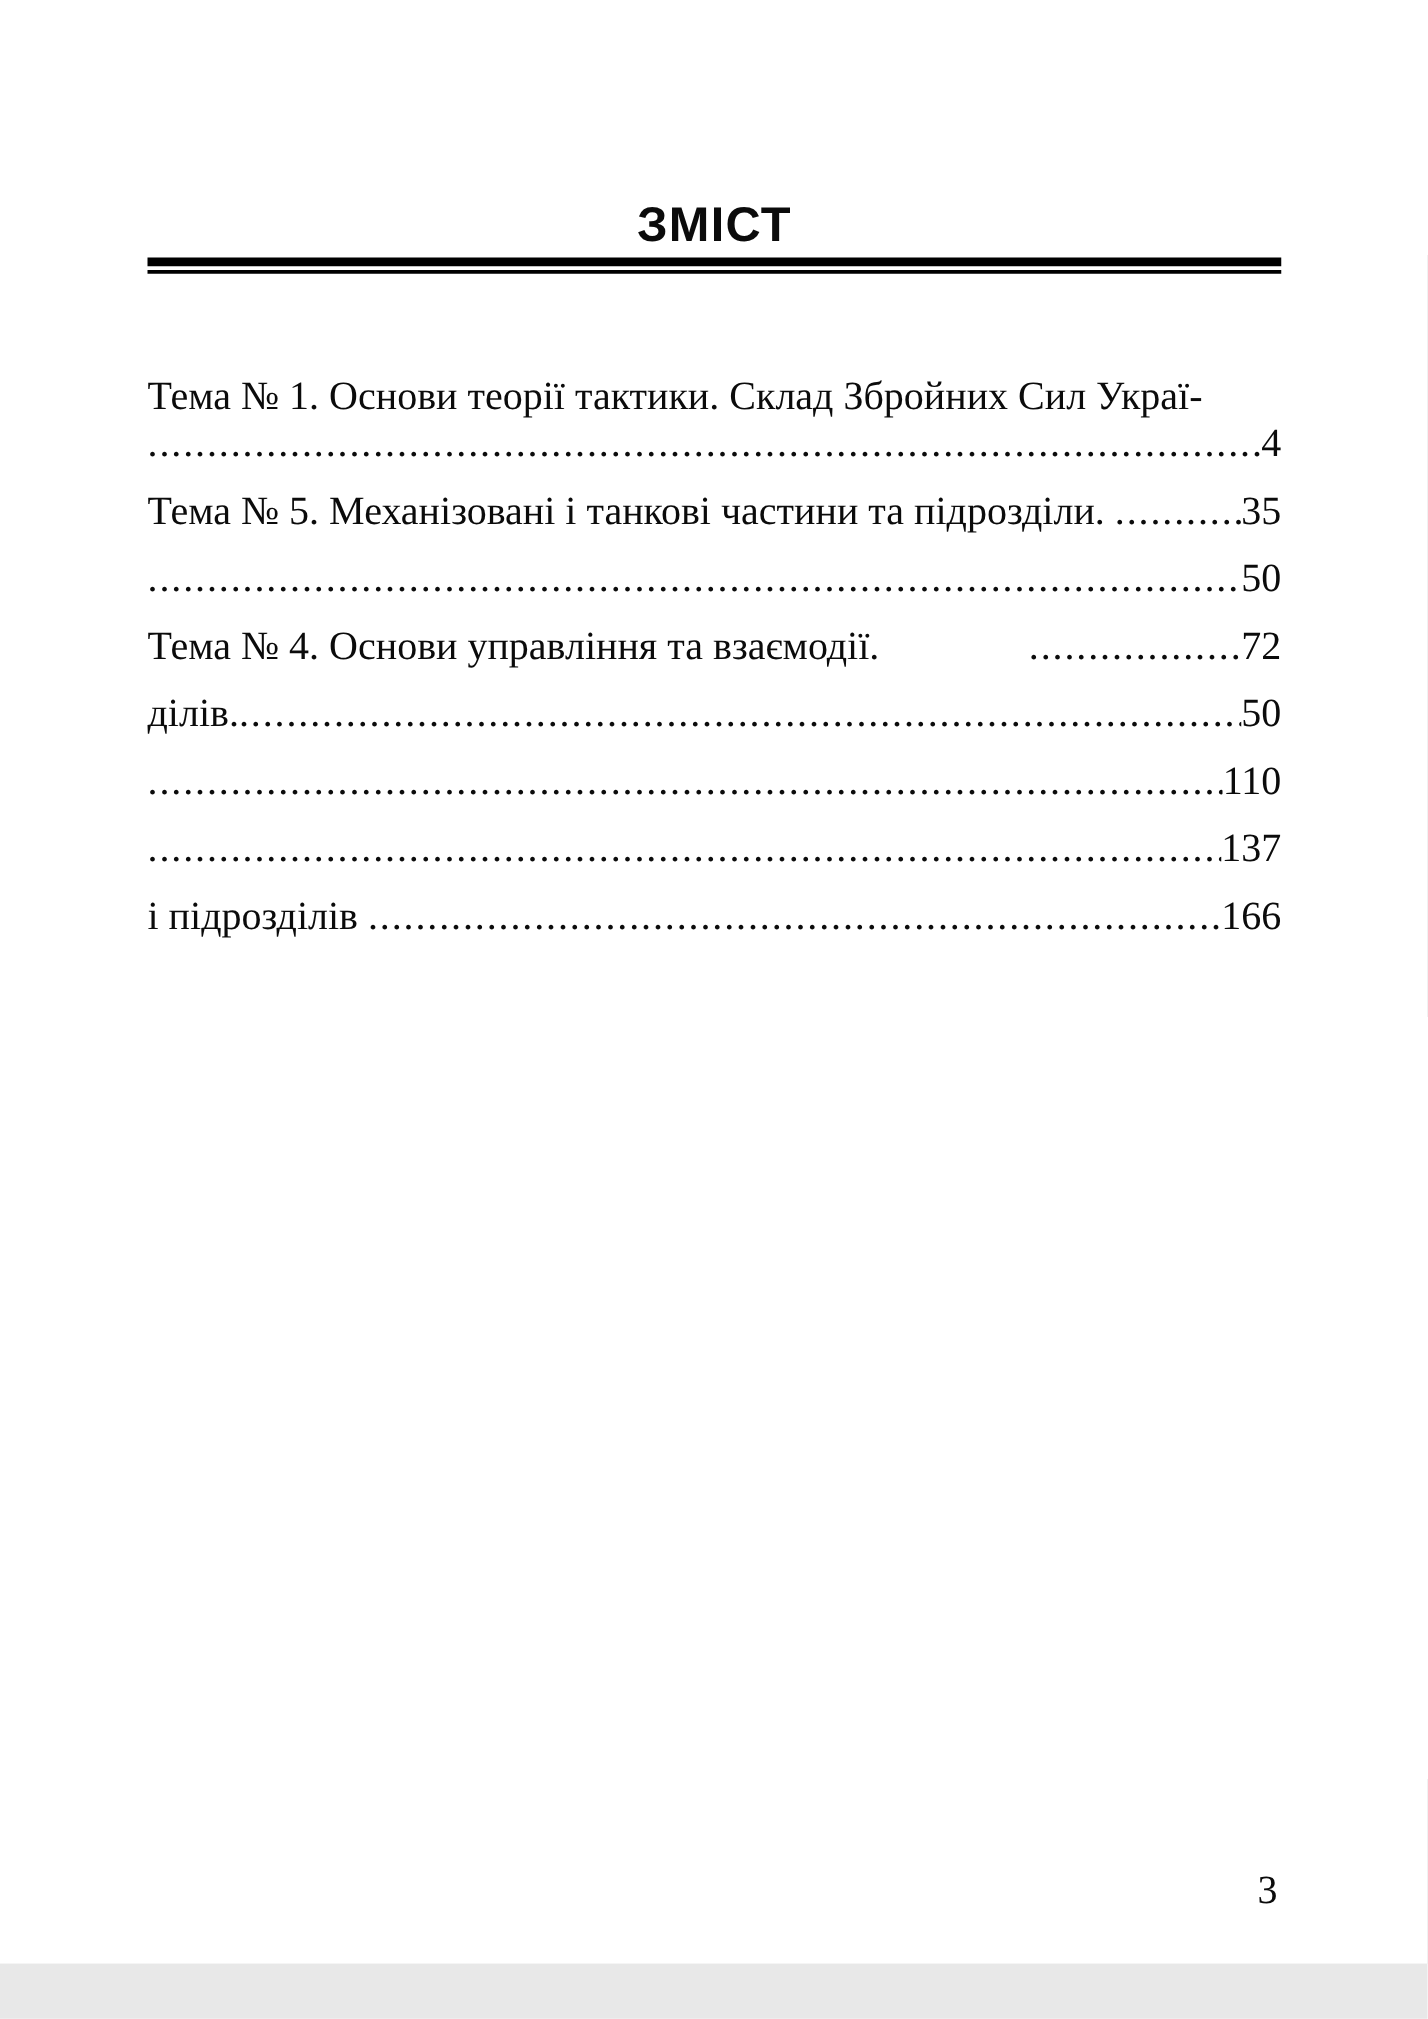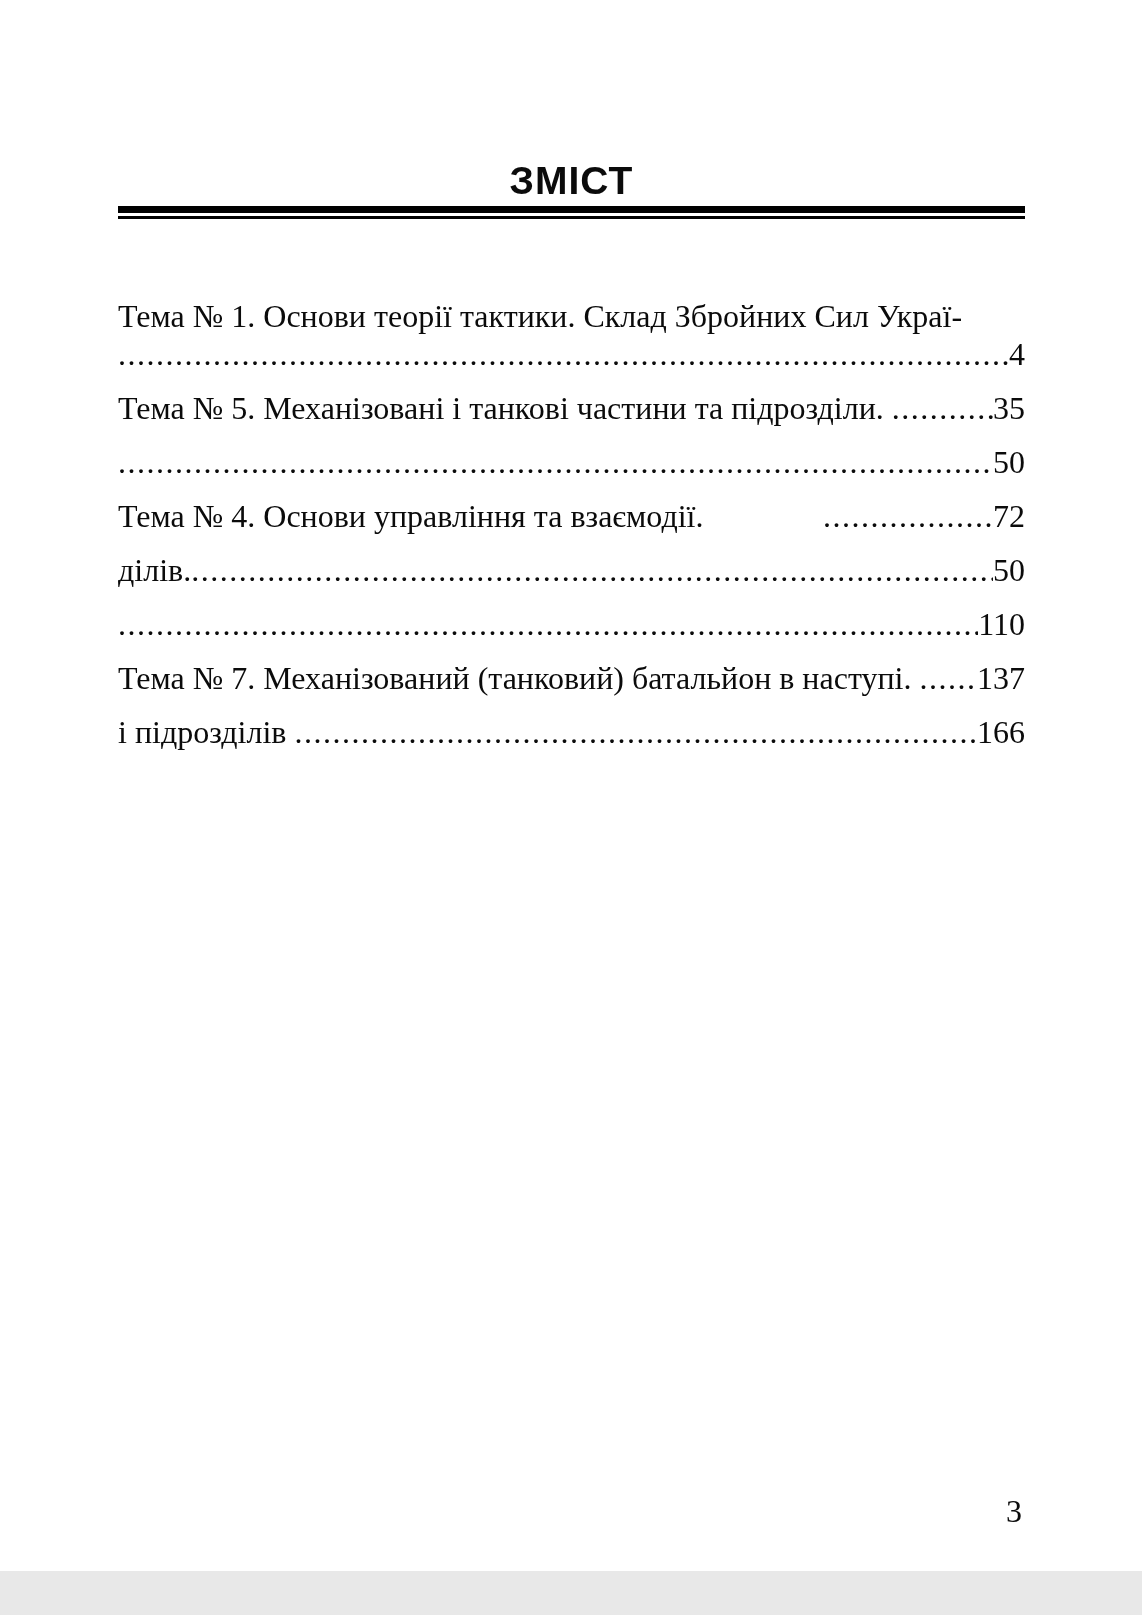--- a/index.html
+++ b/index.html
@@ -120,21 +120,20 @@
 
       <div class="toc-item">
         <div class="toc-line leader-line">
           <span class="dots">..............................................................................................................................</span>
           <span class="pagenum">110</span>
         </div>
       </div>
 
       <div class="toc-item">
         <div class="toc-line leader-line">
-          <span class="toc-text">Тема № 7. Механізований (танковий) батальйон в наступі. </span>
           <span class="dots">..............................................................................................................................</span>
           <span class="pagenum">137</span>
         </div>
       </div>
 
       <div class="toc-item">
         <div class="toc-line leader-line">
           <span class="toc-text">і підрозділів </span>
           <span class="dots">..............................................................................................................................</span>
           <span class="pagenum">166</span>

